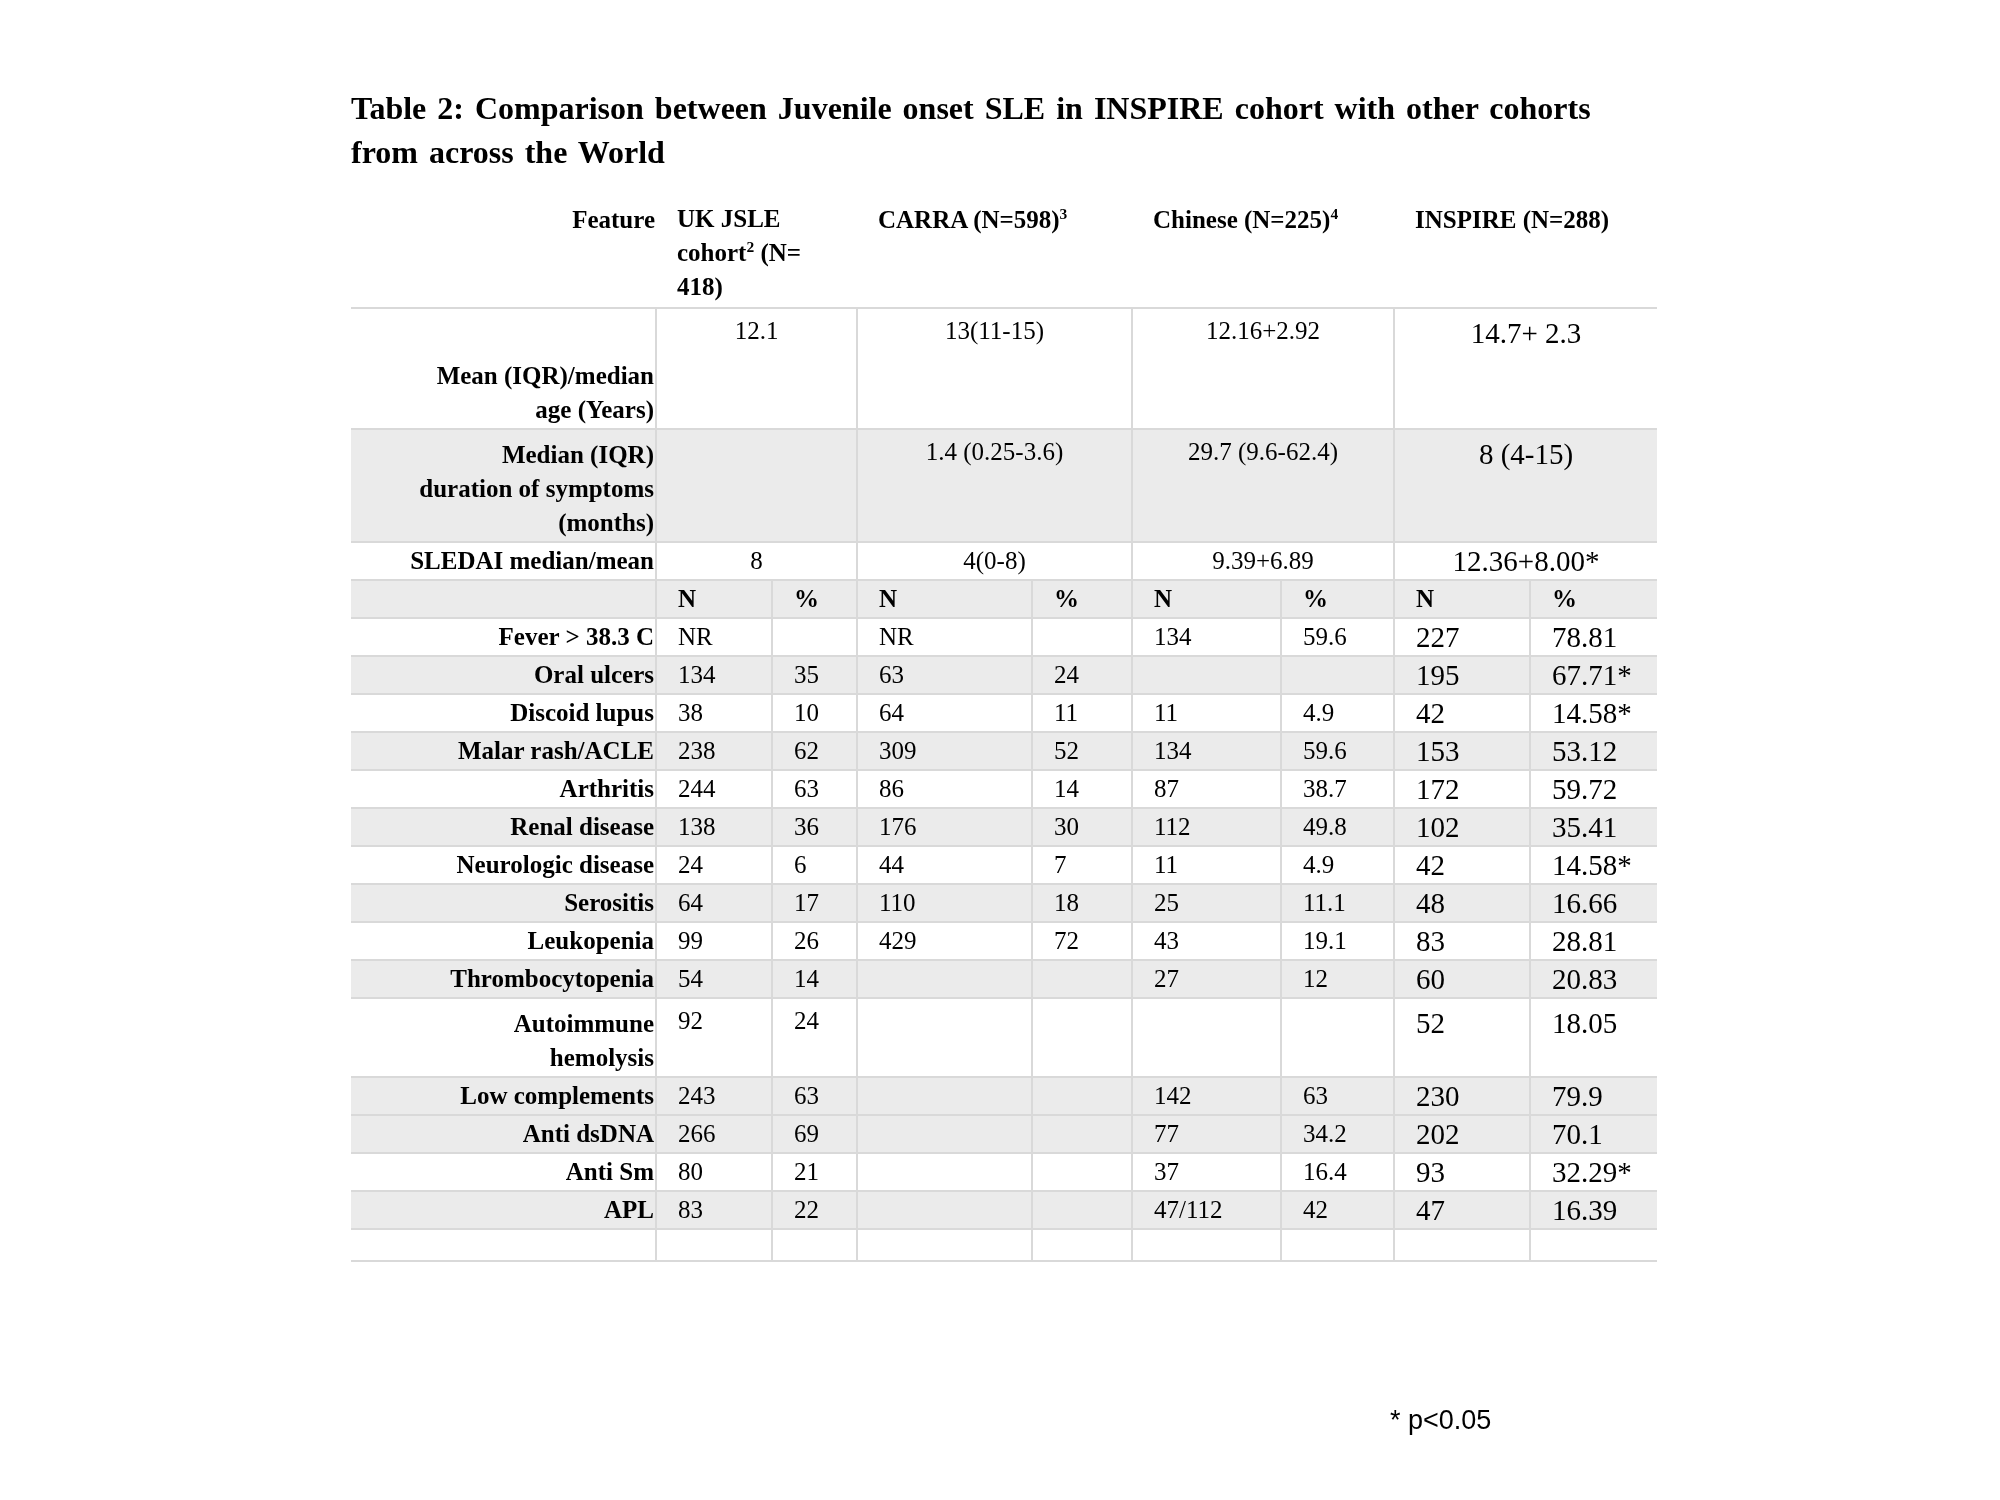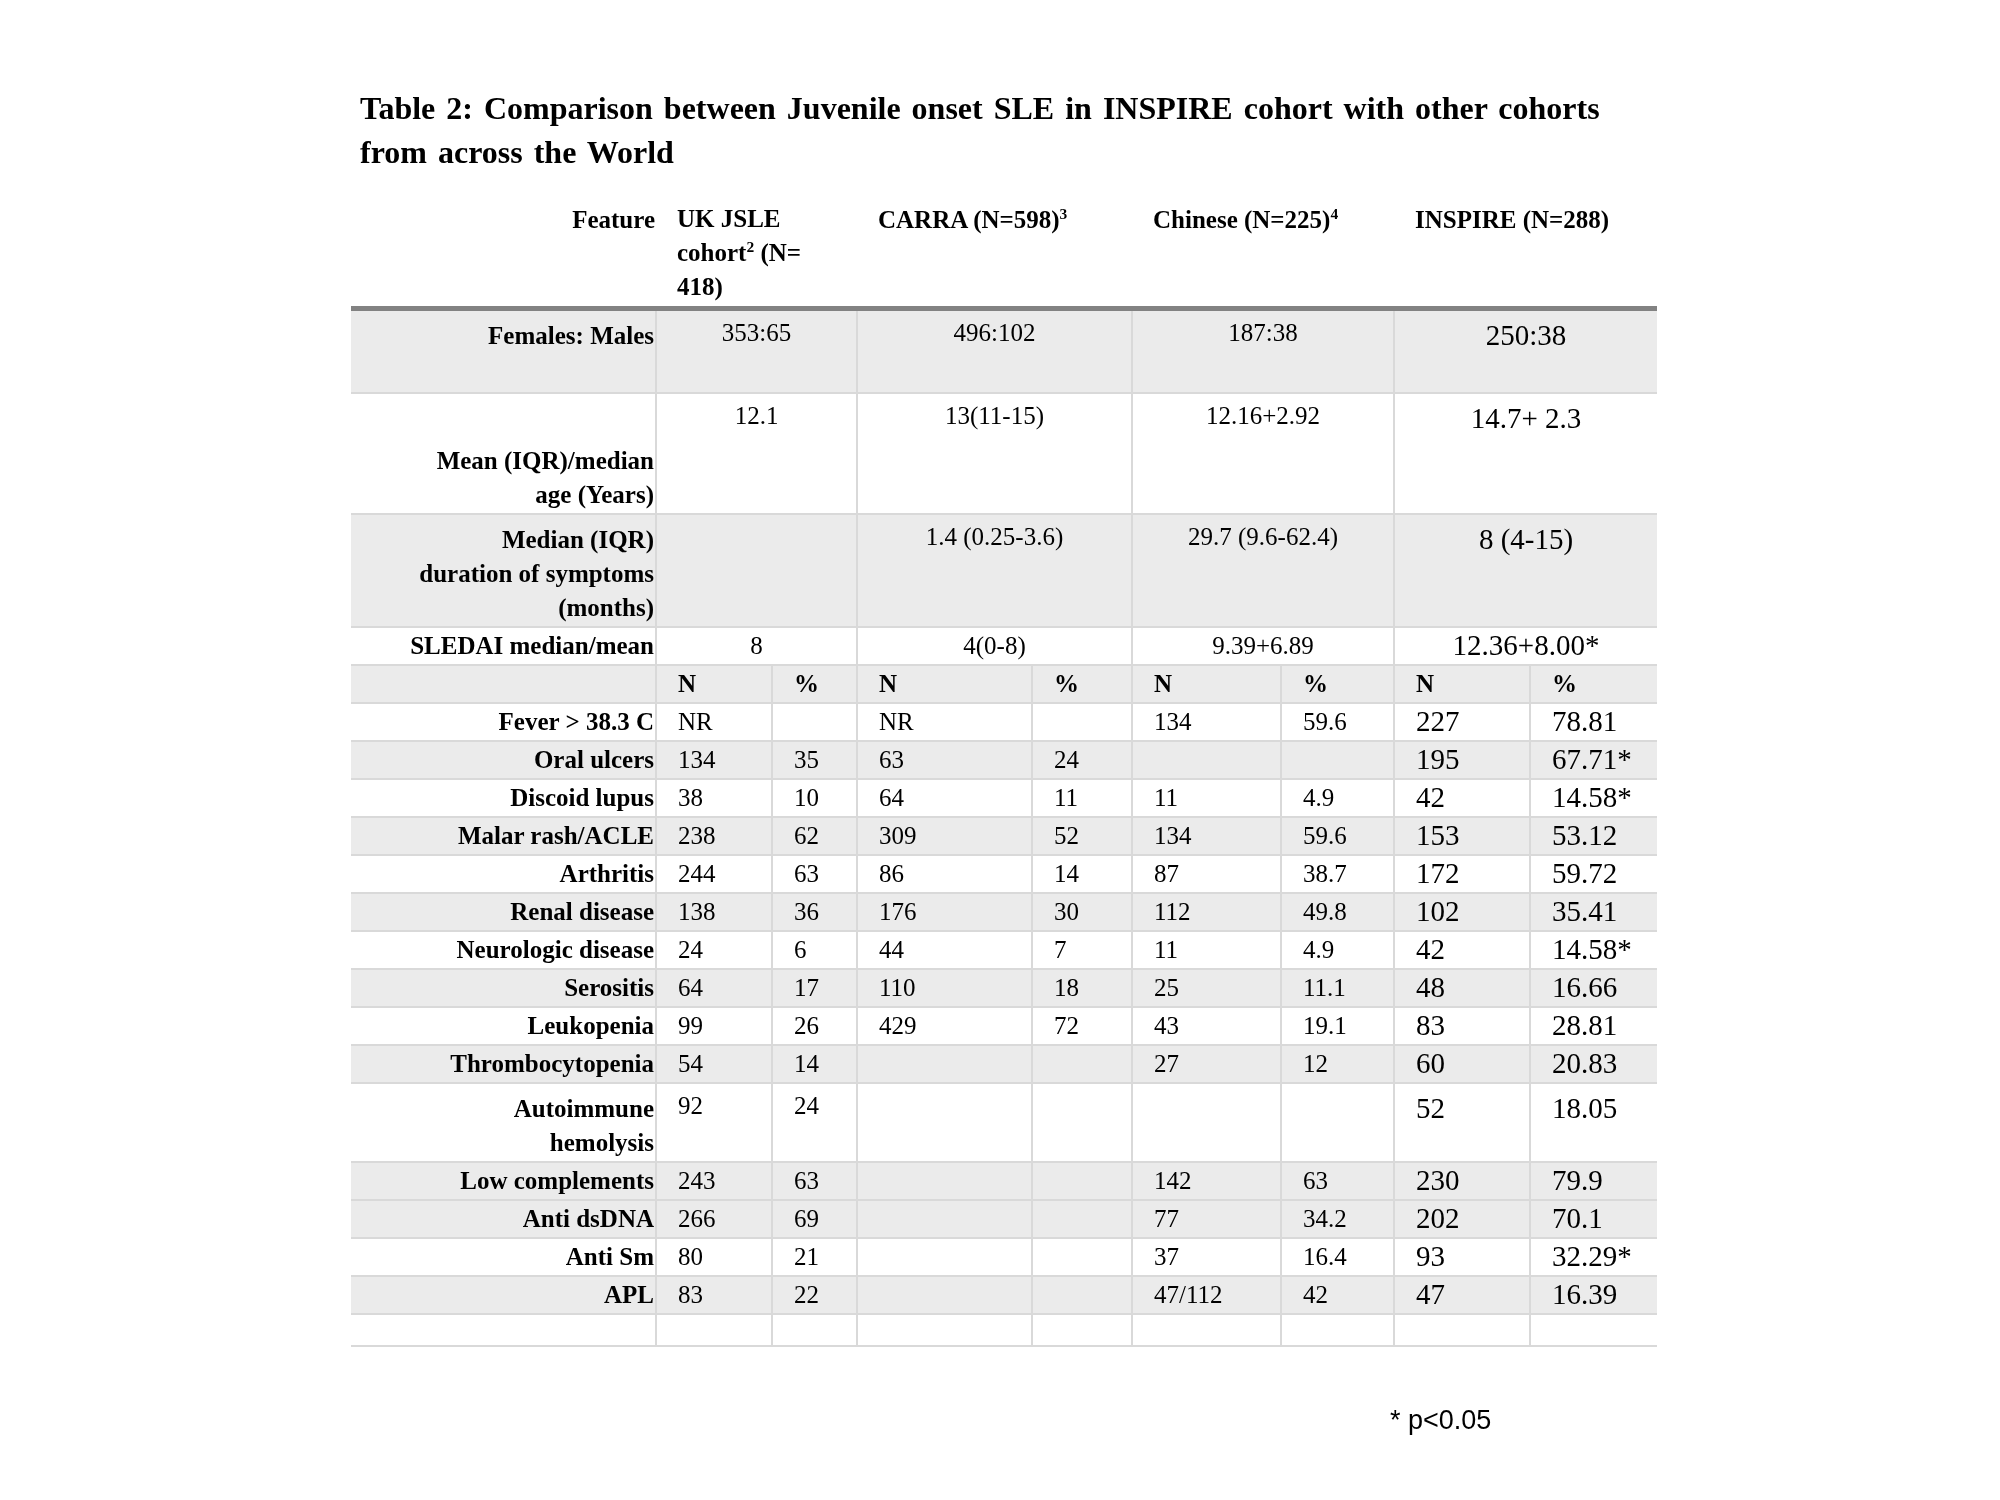--- a/index.html
+++ b/index.html
@@ -5,21 +5,21 @@
   html, body { margin: 0; padding: 0; }
   body {
     width: 2000px; height: 1500px;
     background: #ffffff;
     position: relative;
     font-family: "Liberation Serif", "DejaVu Serif", serif;
     color: #000000;
   }
   .title-block {
     position: absolute;
-    left: 360px; top: 86px;
+    left: 351px; top: 86px;
     width: 1320px;
     font-weight: bold;
     font-size: 32px;
     line-height: 44px;
     word-spacing: 3px;
   }
   .title-line { white-space: nowrap; }
 
   table.cmp {
     position: absolute;
@@ -99,27 +99,20 @@
       <col style="width: 127px;">
     </colgroup>
   <tbody id="cmp-body">
     <tr class="hdr">
       <td class="feature"><span class="lbl">Feature</span></td>
       <td class="cohort" colspan="2"><span class="lbl" id="hw0" style="max-width: 155px;"><span>UK JSLE cohort</span><sup>2</sup><span> (N= 418)</span></span></td>
       <td class="cohort" colspan="2"><span class="lbl"><span>CARRA  (N=598)</span><sup>3</sup><span></span></span></td>
       <td class="cohort" colspan="2"><span class="lbl"><span>Chinese  (N=225)</span><sup>4</sup><span></span></span></td>
       <td class="cohort" colspan="2"><span class="lbl"><span>INSPIRE (N=288)</span><sup></sup><span></span></span></td>
     </tr>
-  <tr class="r-females shaded vtop first-data">
-        <td class="feature"><span class="lbl">Females: Males</span></td>
-        <td colspan="2" class="mval vl">353:65</td>
-        <td colspan="2" class="mval vl">496:102</td>
-        <td colspan="2" class="mval vl">187:38</td>
-        <td colspan="2" class="mval vl inspire">250:38</td>
-      </tr>
       <tr class="r-mean vtop sep">
         <td class="feature"><span class="lbl" style="max-width: 228px; margin-top: 42px;">Mean (IQR)/median age (Years)</span></td>
         <td colspan="2" class="mval vl">12.1</td>
         <td colspan="2" class="mval vl">13(11-15)</td>
         <td colspan="2" class="mval vl">12.16+2.92</td>
         <td colspan="2" class="mval vl inspire">14.7+ 2.3</td>
       </tr>
       <tr class="r-median shaded vtop sep">
         <td class="feature"><span class="lbl" style="max-width: 245px;">Median (IQR) duration of symptoms (months)</span></td>
         <td colspan="2" class="mval vl"></td>

